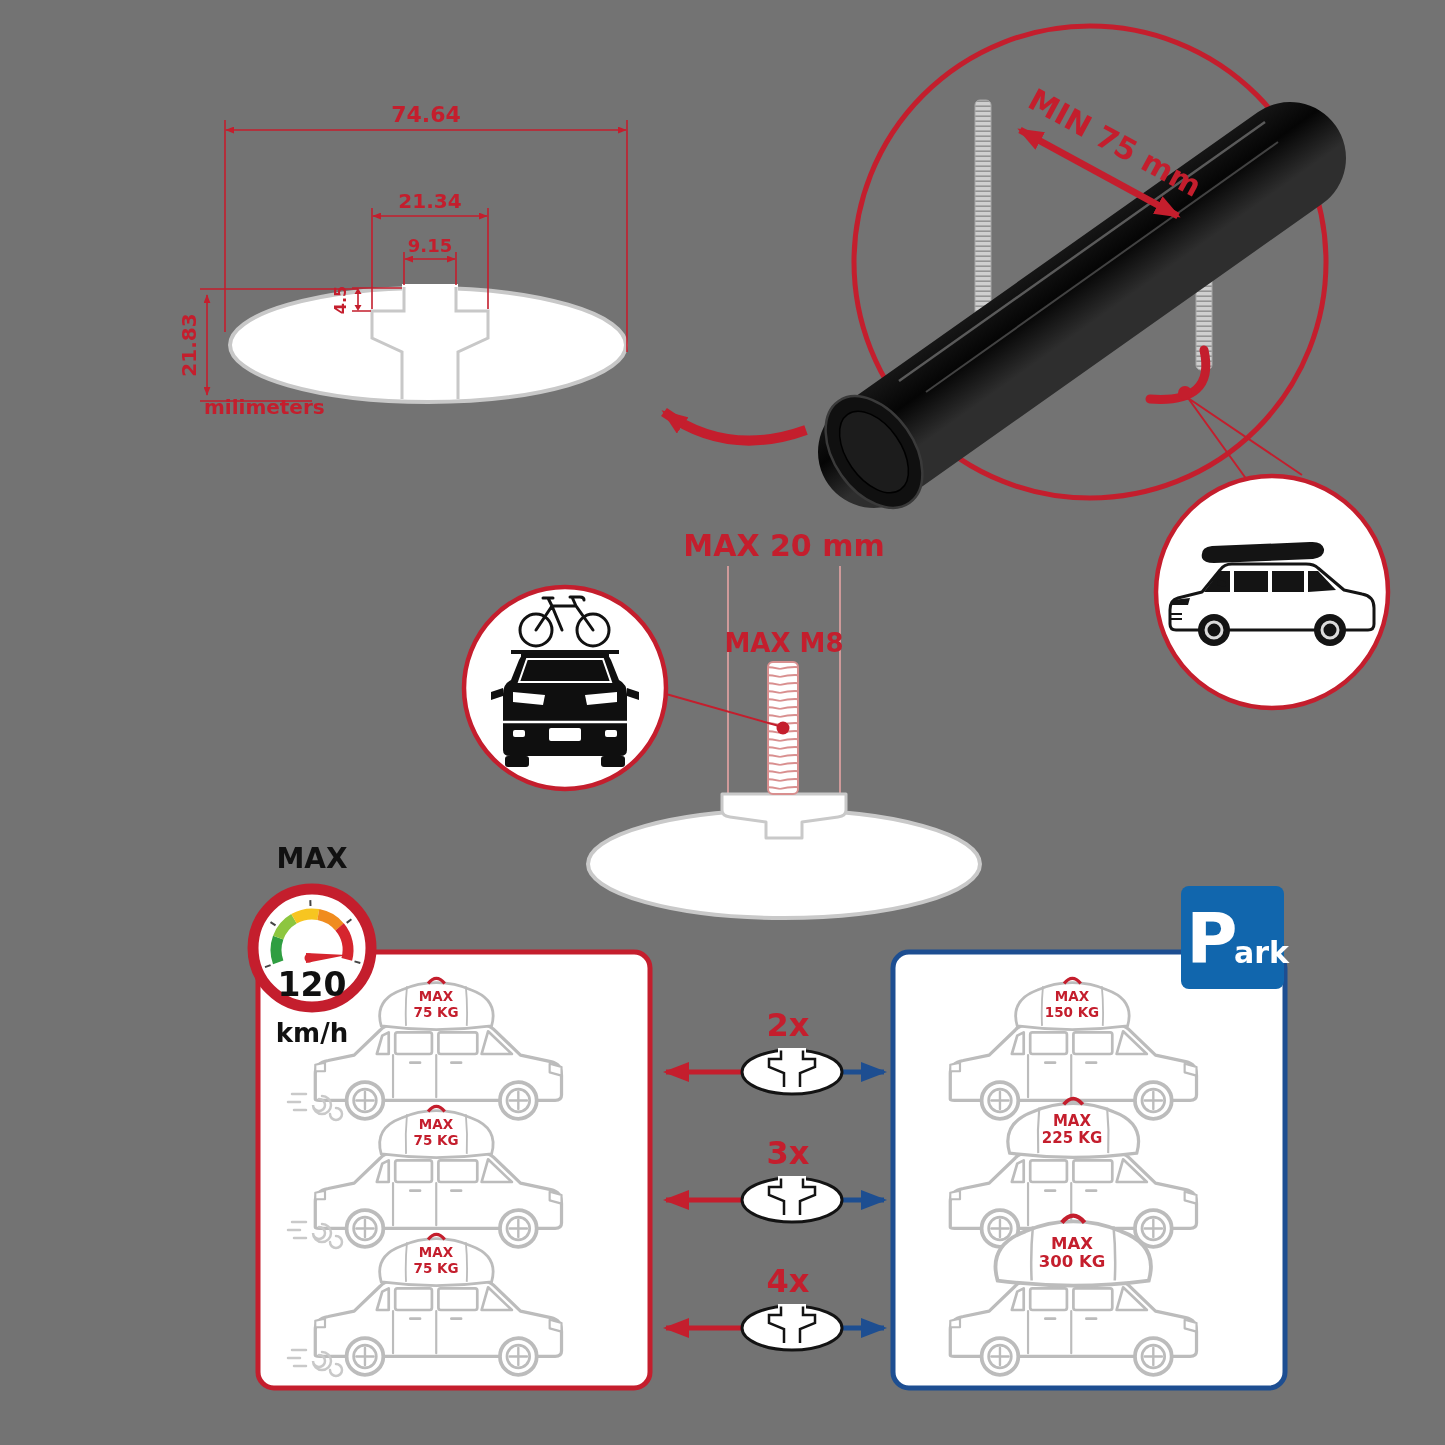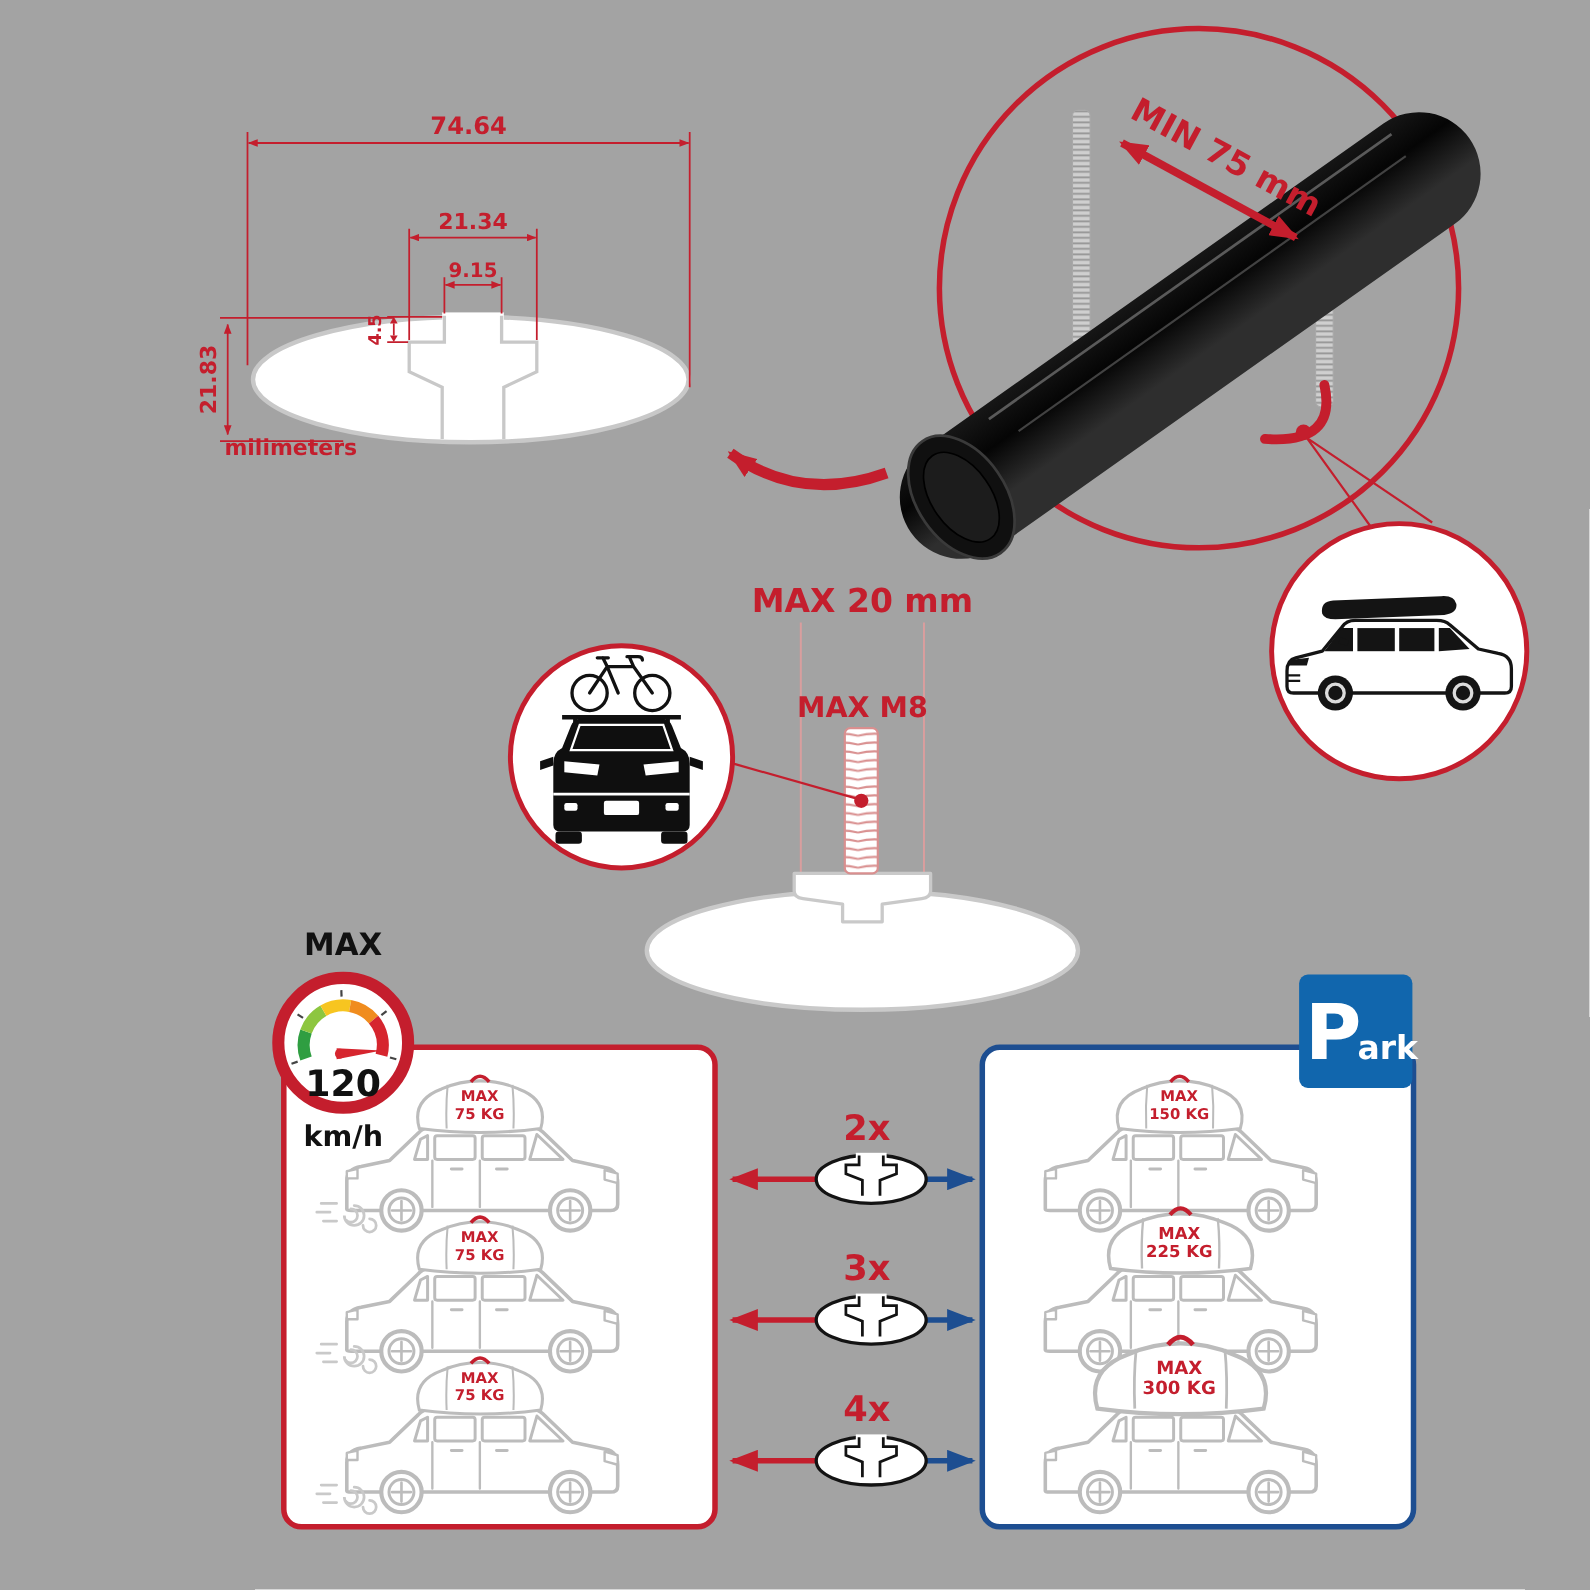--- a/index.html
+++ b/index.html
@@ -1,16 +1,16 @@
 <!DOCTYPE html>
 <html><head>
 <meta charset="utf-8">
 <style>
   html,body{margin:0;padding:0;background:#ffffff;}
-  .stage{position:relative;width:1445px;height:1445px;background:#a3a3a3;overflow:hidden;
+  .stage{position:relative;width:1445px;height:1445px;background:#737373;overflow:hidden;
          font-family:"DejaVu Sans","Liberation Sans",sans-serif;}
   .stage > svg{position:absolute;left:0;top:0;}
   text{font-family:"DejaVu Sans","Liberation Sans",sans-serif;}
 </style>
 </head>
 <body>
 
 <div class="stage">
 <svg width="1445" height="1445" viewBox="0 0 1445 1445">
   <defs>

